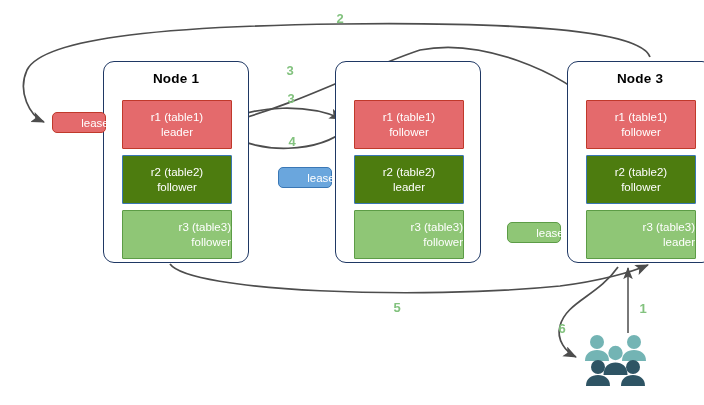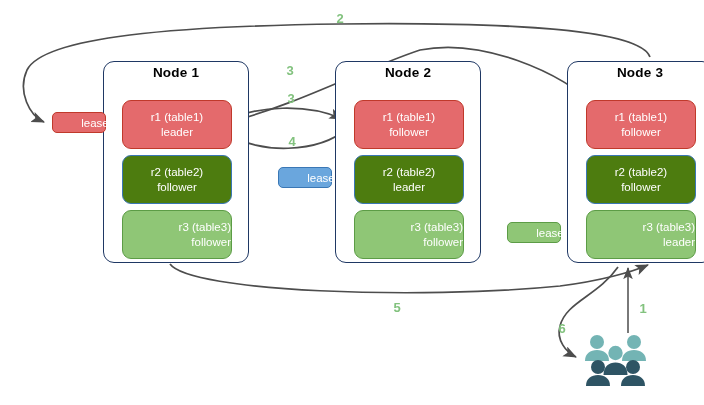--- a/index.html
+++ b/index.html
@@ -32,35 +32,35 @@
     position: absolute;
     box-sizing: border-box;
     border: 1.6px solid #1f3864;
     border-radius: 11px;
     background: #ffffff;
   }
   .node-title {
     position: absolute;
     left: 0;
     right: 0;
-    top: 3px;
+    top: 9px;
     text-align: center;
     font-size: 13.5px;
     font-weight: bold;
     color: #000000;
     letter-spacing: .2px;
   }
 
   
   .replica {
     position: absolute;
     box-sizing: border-box;
     width: 110px;
     height: 49px;
-    border-radius: 9px;
+    border-radius: 1px;
     display: flex;
     flex-direction: column;
     align-items: center;
     justify-content: center;
     color: #ffffff;
     font-size: 11.5px;
     line-height: 14.5px;
     text-align: center;
     white-space: nowrap;
   }
@@ -144,21 +144,20 @@
       <span class="l1">r2 (table2)</span>
       <span class="l2">follower</span>
     </div>
     <div class="replica r-green" style="left:18px; top:148px;">
       <span class="l1">r3 (table3)</span>
       <span class="l2">follower</span>
     </div>
   </div>
 
   <div class="node-box" style="left:335px; top:61px; width:146px; height:202px;">
-    <div class="node-title">Node 2</div>
     <div class="replica r-red" style="left:18px; top:38px;">
       <span class="l1">r1 (table1)</span>
       <span class="l2">follower</span>
     </div>
     <div class="replica r-blue" style="left:18px; top:93px;">
       <span class="l1">r2 (table2)</span>
       <span class="l2">leader</span>
     </div>
     <div class="replica r-green" style="left:18px; top:148px;">
       <span class="l1">r3 (table3)</span>

